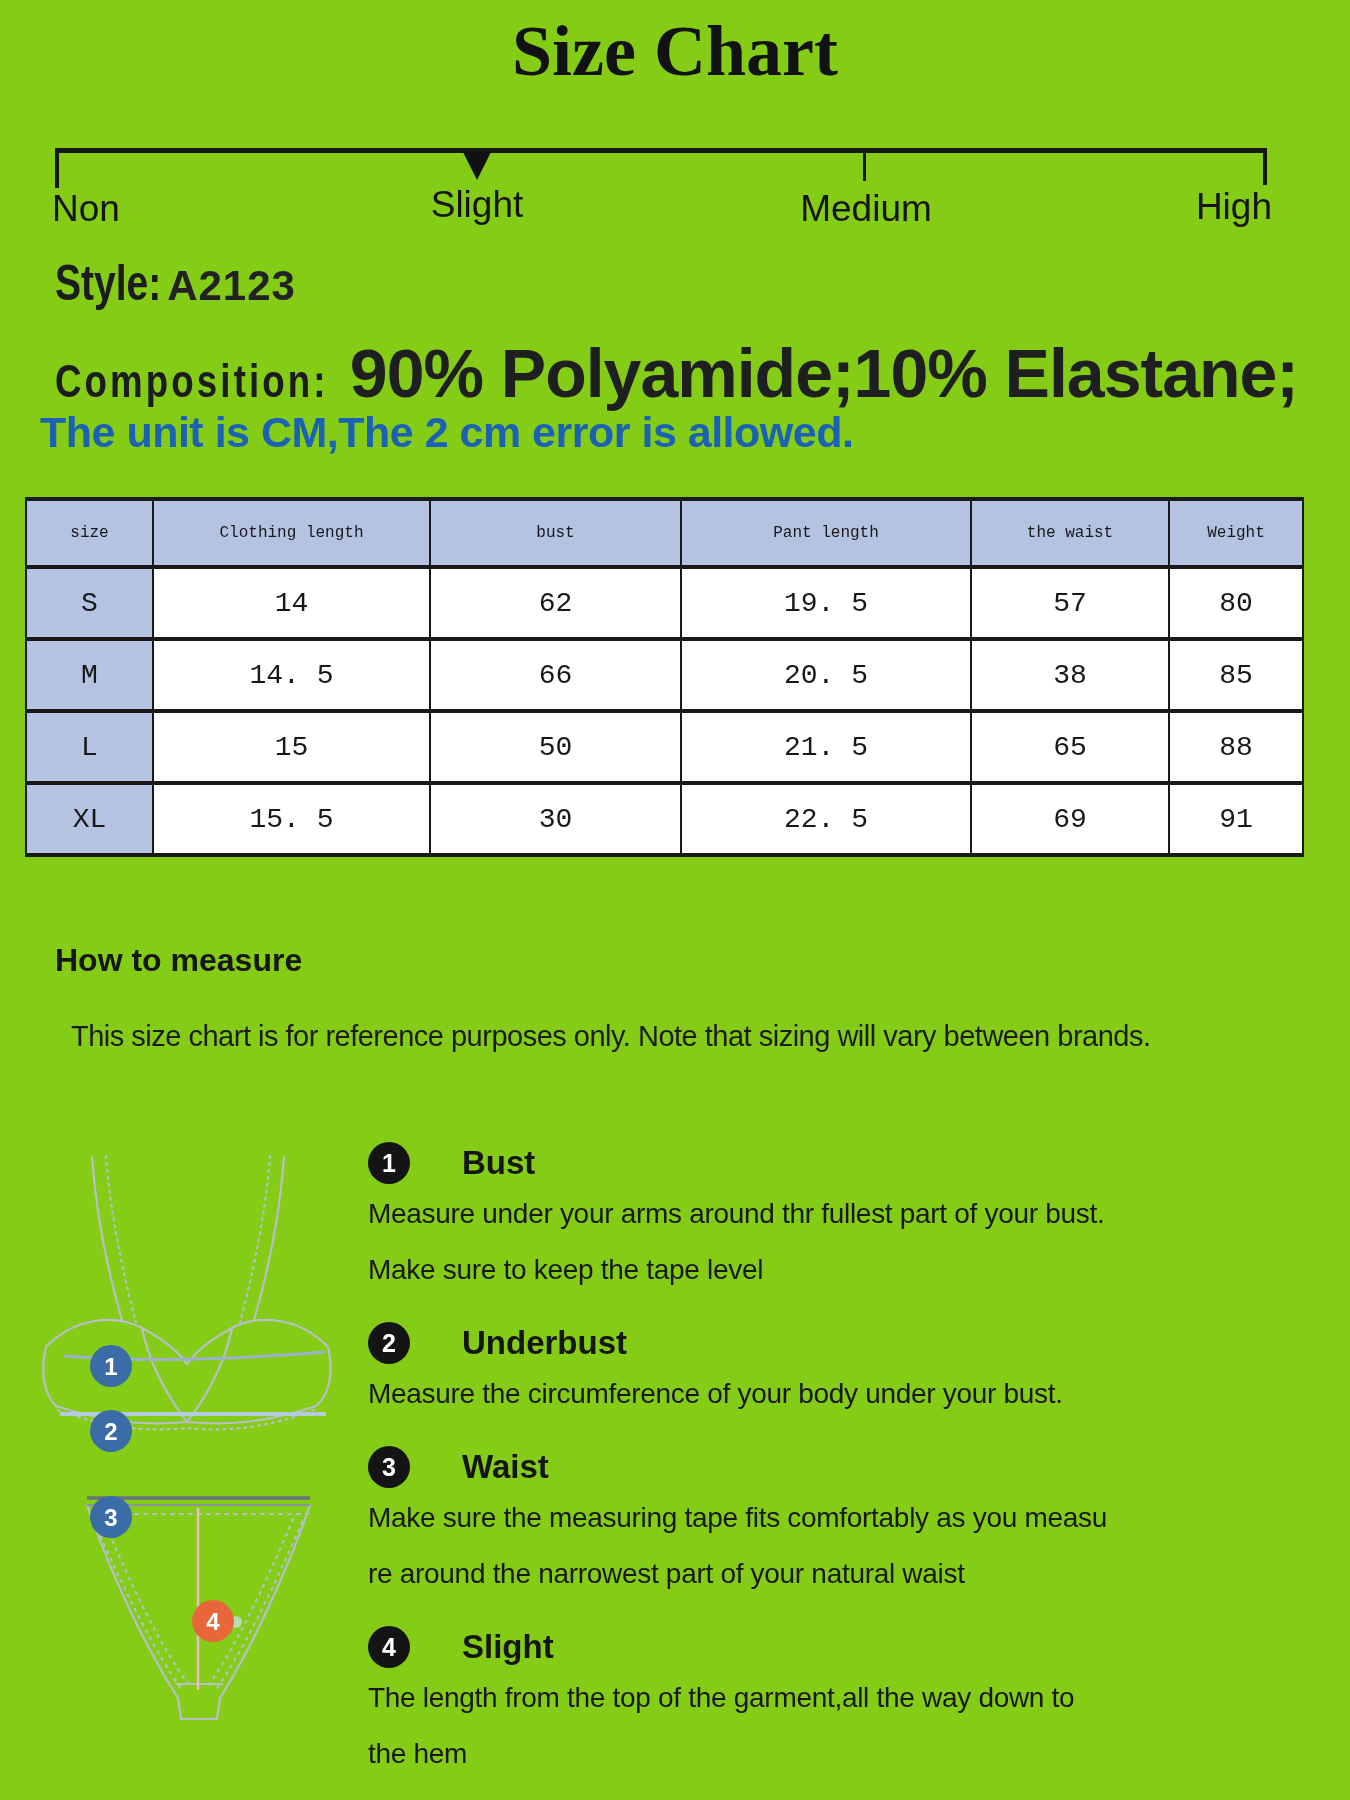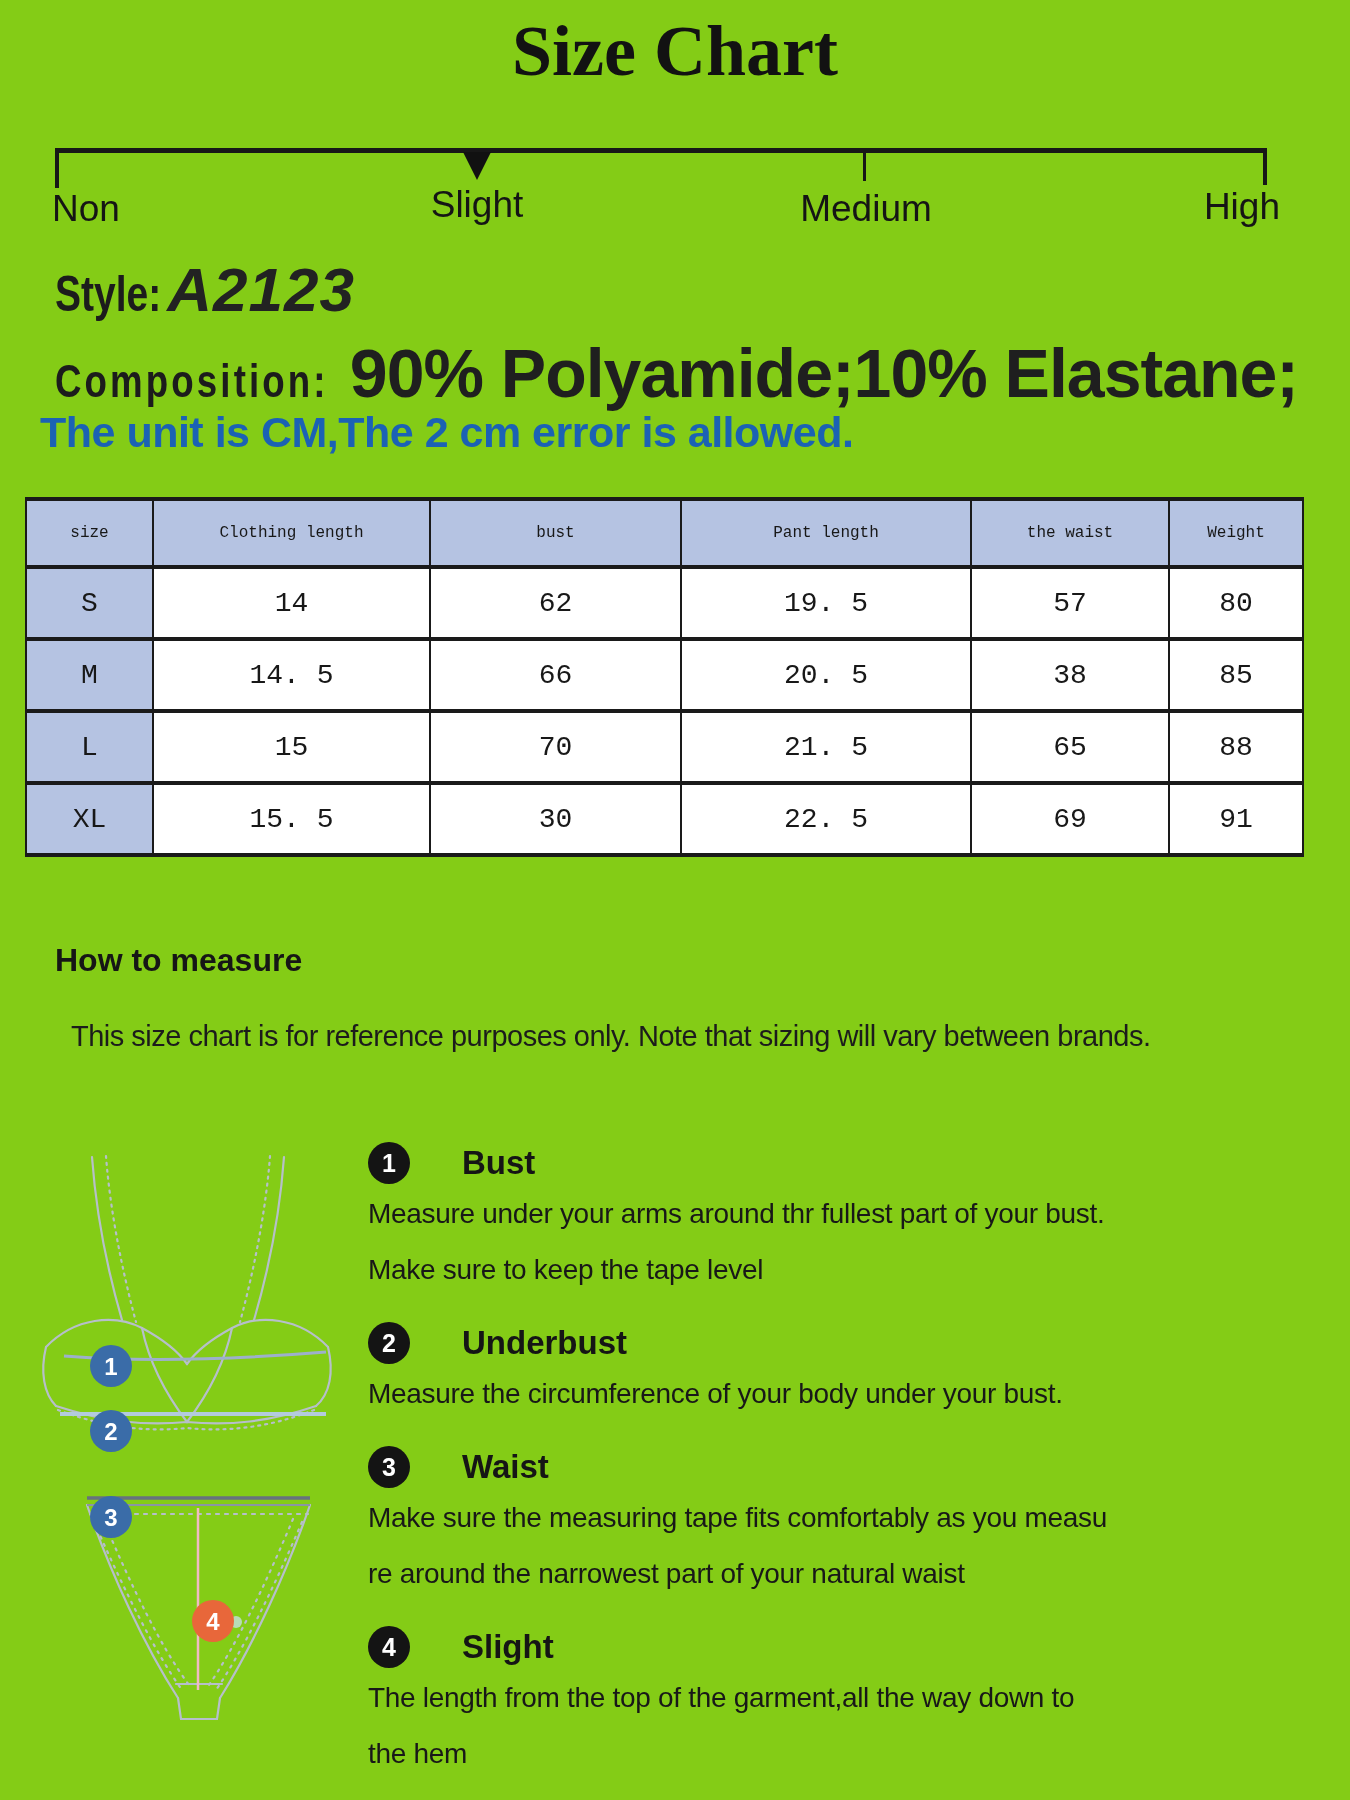--- a/index.html
+++ b/index.html
@@ -15,29 +15,29 @@
   .tick{position:absolute;background:#171717;}
   .tick-left{top:148px;left:55px;width:4px;height:40px;}
   .tick-medium{top:148px;left:863px;width:3px;height:33px;}
   .tick-right{top:148px;left:1263px;width:4px;height:37px;}
   .scale-marker{position:absolute;top:152px;left:463px;width:0;height:0;
         border-left:14px solid transparent;border-right:14px solid transparent;border-top:28px solid #111;}
   .slabel{position:absolute;font-size:37px;font-weight:500;color:#151515;white-space:nowrap;}
   .slabel-non{top:188px;left:52px;}
   .slabel-slight{top:184px;left:477px;transform:translateX(-50%);}
   .slabel-medium{top:188px;left:866px;transform:translateX(-50%);}
-  .slabel-high{top:186px;left:1272px;transform:translateX(-100%);margin-left:8px;}
+  .slabel-high{top:186px;left:1272px;transform:translateX(-100%);}
 
   
   .style-row{position:absolute;top:254px;left:55px;white-space:nowrap;}
   .comp-row{position:absolute;top:334px;left:55px;white-space:nowrap;}
   .cond{display:inline-block;transform:scaleX(.78);transform-origin:0 75%;
         font-weight:600;color:#1c1c1c;}
   .style-label{font-size:50px;margin-right:-24px;}
-  .style-value{font-size:62px;font-weight:800;color:#222;letter-spacing:1px;font-style:italic;}
+  .style-value{font-size:42px;font-weight:800;color:#222;letter-spacing:1px;}
   .comp-label{font-size:47px;letter-spacing:4px;margin-right:-56px;}
   .comp-value{font-size:68px;font-weight:700;color:#1f1f1f;letter-spacing:-1px;}
   .unit-note{position:absolute;top:408px;left:40px;font-size:43px;font-weight:700;
         color:#1b62b4;letter-spacing:-0.5px;white-space:nowrap;}
 
   
   table.size-table{position:absolute;top:497px;left:25px;width:1277px;border-collapse:collapse;
         table-layout:fixed;font-family:"Liberation Mono","DejaVu Sans Mono",monospace;color:#181818;}
   .size-table th,.size-table td{border-left:2px solid #1a1a1a;border-right:2px solid #1a1a1a;
         border-top:4px solid #1a1a1a;border-bottom:4px solid #1a1a1a;
@@ -122,21 +122,21 @@
         <td class="rowhead">M</td>
         <td>14. 5</td>
         <td>66</td>
         <td>20. 5</td>
         <td>38</td>
         <td>85</td>
       </tr>
       <tr>
         <td class="rowhead">L</td>
         <td>15</td>
-        <td>70</td>
+        <td>50</td>
         <td>21. 5</td>
         <td>65</td>
         <td>88</td>
       </tr>
       <tr>
         <td class="rowhead">XL</td>
         <td>15. 5</td>
         <td>30</td>
         <td>22. 5</td>
         <td>69</td>

